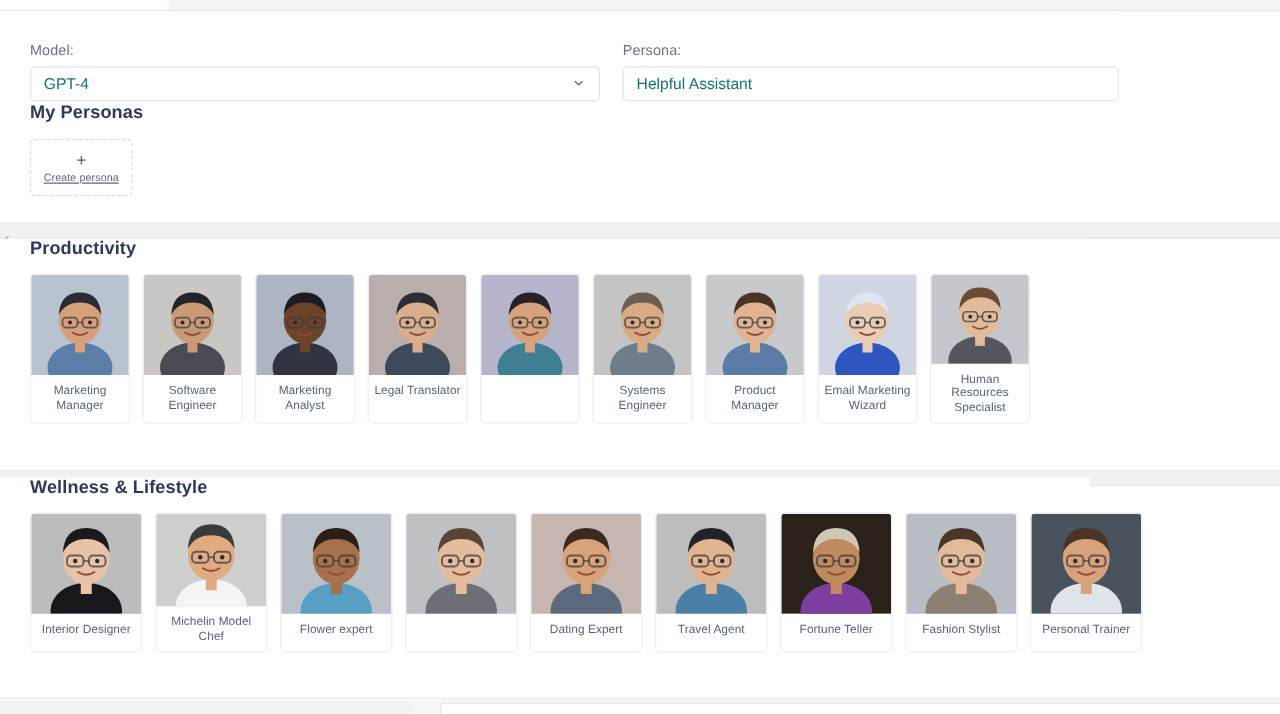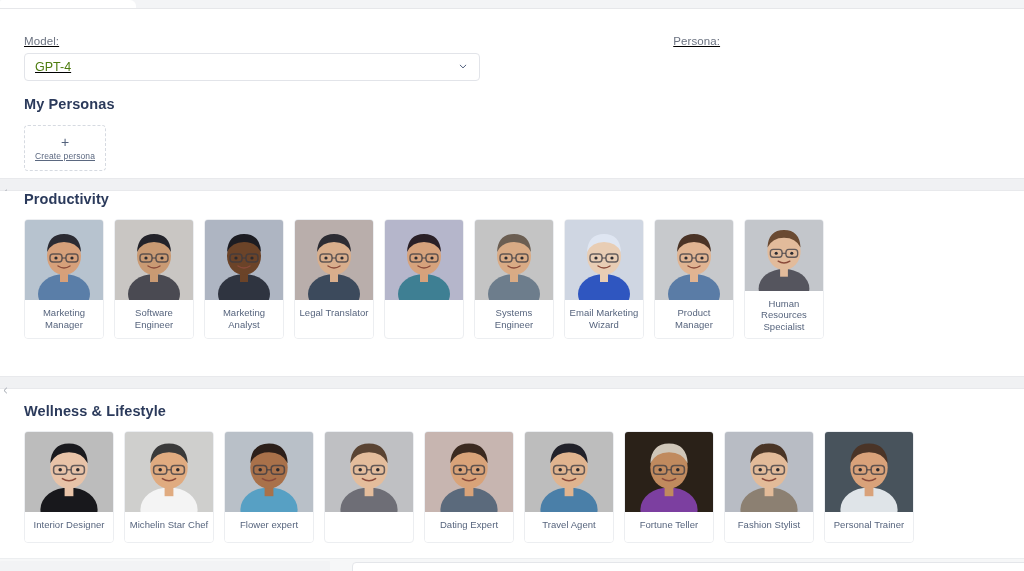--- a/index.html
+++ b/index.html
@@ -36,54 +36,53 @@
   }
 
   
   .settings {
     position: absolute; top: 9px; left: 0;
     width: 895px; height: 85px;
     background: #ffffff;
     display: flex;
     padding: 26px 0 0 24px;
     gap: 18px;
-    text-decoration: underline;
   }
   .field { display: flex; flex-direction: column; }
   .field.model  { width: 536px; }
-  .field.persona{ width: 466px; align-items: center; }
+  .field.persona{ width: 466px; }
   .field-label {
     font-size: 11.5px;
     color: #6b7280;
     letter-spacing: .1px;
     margin-bottom: 6px;
   }
   .control {
     position: relative;
     height: 28px;
     border: 1px solid #e2e4e9;
     border-radius: 4px;
     background: #ffffff;
     display: flex;
     align-items: center;
     padding: 0 10px;
     font-size: 12.5px;
-    color: #4d7c0f;
+    color: #0f766e;
   }
   .control .caret {
     position: absolute; right: 12px; top: 50%;
     transform: translateY(-55%);
     width: 8px; height: 8px;
     display: inline-block;
   }
   .control .caret svg { display: block; }
 
   
   .my-personas {
-    position: absolute; top: 96px; left: 0;
+    position: absolute; top: 82px; left: 0;
     width: 860px; height: 82px;
     background: #ffffff;
     padding-left: 24px;
   }
   .section-title {
     font-size: 14.5px;
     font-weight: bold;
     color: #2b3a5b;
     letter-spacing: .1px;
   }
@@ -221,20 +220,23 @@
         <span>GPT-4</span>
         <span class="caret">
           <svg viewBox="0 0 10 10">
               <path d="M1.5 3.2 L5 6.6 L8.5 3.2" fill="none" stroke="#4a5a78" stroke-width="1.2" stroke-linecap="round" stroke-linejoin="round"></path>
             </svg>
         </span>
       </div>
     </div>
     <div class="field persona">
       <div class="field-label">Persona:</div>
+      <div class="control">
+        <span>Helpful Assistant</span>
+      </div>
     </div>
   </div>
 
   <div class="my-personas">
     <div class="section-title">My Personas</div>
     <div class="create-persona">
       <div class="plus">+</div>
       <div class="cp-label">Create persona</div>
     </div>
   </div>
@@ -353,52 +355,52 @@
     <circle cx="32" cy="38" r="1.6" fill="#2a2a30"></circle>
     <circle cx="48" cy="38" r="1.6" fill="#2a2a30"></circle>
     <path d="M34 46 Q40 50 46 46" fill="none" stroke="#8a4a3a" stroke-width="1.4" stroke-linecap="round"></path>
   </svg>
           </div>
           <div class="pc-label">Systems Engineer</div>
         </div>
         <div class="persona-card">
           <div class="thumb">
             <svg viewBox="0 0 80 80" preserveAspectRatio="xMidYMid slice">
+    <rect width="80" height="80" fill="#c7c9cc"></rect>
+    <ellipse cx="40" cy="74" rx="26" ry="20" fill="#5a7ca6"></ellipse>
+    <rect x="36" y="50" width="8" height="12" fill="#e0b492"></rect>
+    <ellipse cx="40" cy="36" rx="17" ry="19" fill="#e0b492"></ellipse>
+    <path d="M23 32 Q24 14 40 14 Q56 14 57 32 Q52 22 40 22 Q28 22 23 32 Z" fill="#4a3326"></path>
+    <rect x="26" y="34" width="12" height="8" rx="3" fill="none" stroke="#3a3a42" stroke-width="1.4" opacity=".75"></rect>
+    <rect x="42" y="34" width="12" height="8" rx="3" fill="none" stroke="#3a3a42" stroke-width="1.4" opacity=".75"></rect>
+    <line x1="38" y1="38" x2="42" y2="38" stroke="#3a3a42" stroke-width="1.2" opacity=".75"></line>
+    <circle cx="32" cy="38" r="1.6" fill="#2a2a30"></circle>
+    <circle cx="48" cy="38" r="1.6" fill="#2a2a30"></circle>
+    <path d="M34 46 Q40 50 46 46" fill="none" stroke="#8a4a3a" stroke-width="1.4" stroke-linecap="round"></path>
+  </svg>
+          </div>
+          <div class="pc-label">Product Manager</div>
+        </div>
+        <div class="persona-card">
+          <div class="thumb">
+            <svg viewBox="0 0 80 80" preserveAspectRatio="xMidYMid slice">
     <rect width="80" height="80" fill="#cfd6e2"></rect>
     <ellipse cx="40" cy="74" rx="26" ry="20" fill="#2f56c0"></ellipse>
     <rect x="36" y="50" width="8" height="12" fill="#e8cdb4"></rect>
     <ellipse cx="40" cy="36" rx="17" ry="19" fill="#e8cdb4"></ellipse>
     <path d="M23 32 Q24 14 40 14 Q56 14 57 32 Q52 22 40 22 Q28 22 23 32 Z" fill="#dfe6f2"></path>
     <rect x="26" y="34" width="12" height="8" rx="3" fill="none" stroke="#3a3a42" stroke-width="1.4" opacity=".75"></rect>
     <rect x="42" y="34" width="12" height="8" rx="3" fill="none" stroke="#3a3a42" stroke-width="1.4" opacity=".75"></rect>
     <line x1="38" y1="38" x2="42" y2="38" stroke="#3a3a42" stroke-width="1.2" opacity=".75"></line>
     <circle cx="32" cy="38" r="1.6" fill="#2a2a30"></circle>
     <circle cx="48" cy="38" r="1.6" fill="#2a2a30"></circle>
     <path d="M34 46 Q40 50 46 46" fill="none" stroke="#8a4a3a" stroke-width="1.4" stroke-linecap="round"></path>
   </svg>
           </div>
           <div class="pc-label">Email Marketing Wizard</div>
-        </div>
-        <div class="persona-card">
-          <div class="thumb">
-            <svg viewBox="0 0 80 80" preserveAspectRatio="xMidYMid slice">
-    <rect width="80" height="80" fill="#c7c9cc"></rect>
-    <ellipse cx="40" cy="74" rx="26" ry="20" fill="#5a7ca6"></ellipse>
-    <rect x="36" y="50" width="8" height="12" fill="#e0b492"></rect>
-    <ellipse cx="40" cy="36" rx="17" ry="19" fill="#e0b492"></ellipse>
-    <path d="M23 32 Q24 14 40 14 Q56 14 57 32 Q52 22 40 22 Q28 22 23 32 Z" fill="#4a3326"></path>
-    <rect x="26" y="34" width="12" height="8" rx="3" fill="none" stroke="#3a3a42" stroke-width="1.4" opacity=".75"></rect>
-    <rect x="42" y="34" width="12" height="8" rx="3" fill="none" stroke="#3a3a42" stroke-width="1.4" opacity=".75"></rect>
-    <line x1="38" y1="38" x2="42" y2="38" stroke="#3a3a42" stroke-width="1.2" opacity=".75"></line>
-    <circle cx="32" cy="38" r="1.6" fill="#2a2a30"></circle>
-    <circle cx="48" cy="38" r="1.6" fill="#2a2a30"></circle>
-    <path d="M34 46 Q40 50 46 46" fill="none" stroke="#8a4a3a" stroke-width="1.4" stroke-linecap="round"></path>
-  </svg>
-          </div>
-          <div class="pc-label">Product Manager</div>
         </div>
         <div class="persona-card">
           <div class="thumb">
             <svg viewBox="0 0 80 80" preserveAspectRatio="xMidYMid slice">
     <rect width="80" height="80" fill="#c3c6cb"></rect>
     <ellipse cx="40" cy="74" rx="26" ry="20" fill="#55555e"></ellipse>
     <rect x="36" y="50" width="8" height="12" fill="#e2bb9b"></rect>
     <ellipse cx="40" cy="36" rx="17" ry="19" fill="#e2bb9b"></ellipse>
     <path d="M23 32 Q24 14 40 14 Q56 14 57 32 Q52 22 40 22 Q28 22 23 32 Z" fill="#6a4a32"></path>
     <rect x="26" y="34" width="12" height="8" rx="3" fill="none" stroke="#3a3a42" stroke-width="1.4" opacity=".75"></rect>
@@ -415,21 +417,21 @@
   </div>
 
   <div class="divider" style="top:376px">
     <div class="scroll-hint">
       <svg viewBox="0 0 8 8">
           <path d="M5.2 1.2 L2.3 4 L5.2 6.8" fill="none" stroke="#9aa0aa" stroke-width="1.1" stroke-linecap="round" stroke-linejoin="round"></path>
         </svg>
     </div>
   </div>
 
-  <div class="category" id="cat-1" style="top:403px; height:169px">
+  <div class="category" id="cat-1" style="top:382px; height:169px">
     <div class="cat-title">Wellness &amp; Lifestyle</div>
     <div class="card-row row-wellness" id="row-1">
         <div class="persona-card">
           <div class="thumb">
             <svg viewBox="0 0 80 80" preserveAspectRatio="xMidYMid slice">
     <rect width="80" height="80" fill="#bcbcbc"></rect>
     <ellipse cx="40" cy="74" rx="26" ry="20" fill="#18181c"></ellipse>
     <rect x="36" y="50" width="8" height="12" fill="#e8c3a8"></rect>
     <ellipse cx="40" cy="36" rx="17" ry="19" fill="#e8c3a8"></ellipse>
     <path d="M23 32 Q24 14 40 14 Q56 14 57 32 Q52 22 40 22 Q28 22 23 32 Z" fill="#1a1a1e"></path>
@@ -452,21 +454,21 @@
     <ellipse cx="40" cy="36" rx="17" ry="19" fill="#e0ab80"></ellipse>
     <path d="M23 32 Q24 14 40 14 Q56 14 57 32 Q52 22 40 22 Q28 22 23 32 Z" fill="#3a3a3a"></path>
     <rect x="26" y="34" width="12" height="8" rx="3" fill="none" stroke="#3a3a42" stroke-width="1.4" opacity=".75"></rect>
     <rect x="42" y="34" width="12" height="8" rx="3" fill="none" stroke="#3a3a42" stroke-width="1.4" opacity=".75"></rect>
     <line x1="38" y1="38" x2="42" y2="38" stroke="#3a3a42" stroke-width="1.2" opacity=".75"></line>
     <circle cx="32" cy="38" r="1.6" fill="#2a2a30"></circle>
     <circle cx="48" cy="38" r="1.6" fill="#2a2a30"></circle>
     <path d="M34 46 Q40 50 46 46" fill="none" stroke="#8a4a3a" stroke-width="1.4" stroke-linecap="round"></path>
   </svg>
           </div>
-          <div class="pc-label">Michelin Star Chef</div>
+          <div class="pc-label">Michelin Model Chef</div>
         </div>
         <div class="persona-card">
           <div class="thumb">
             <svg viewBox="0 0 80 80" preserveAspectRatio="xMidYMid slice">
     <rect width="80" height="80" fill="#b9c0c8"></rect>
     <ellipse cx="40" cy="74" rx="26" ry="20" fill="#57a0c4"></ellipse>
     <rect x="36" y="50" width="8" height="12" fill="#a9714a"></rect>
     <ellipse cx="40" cy="36" rx="17" ry="19" fill="#a9714a"></ellipse>
     <path d="M23 32 Q24 14 40 14 Q56 14 57 32 Q52 22 40 22 Q28 22 23 32 Z" fill="#2c1f1a"></path>
     <rect x="26" y="34" width="12" height="8" rx="3" fill="none" stroke="#3a3a42" stroke-width="1.4" opacity=".75"></rect>

